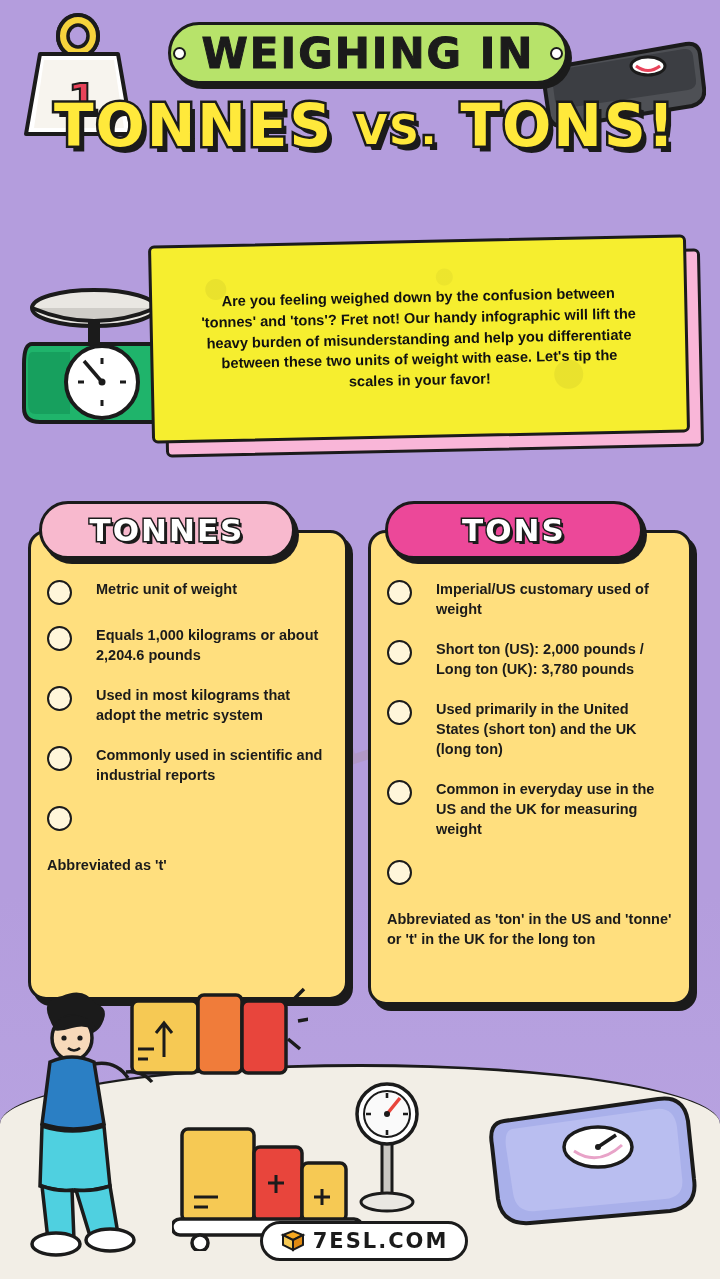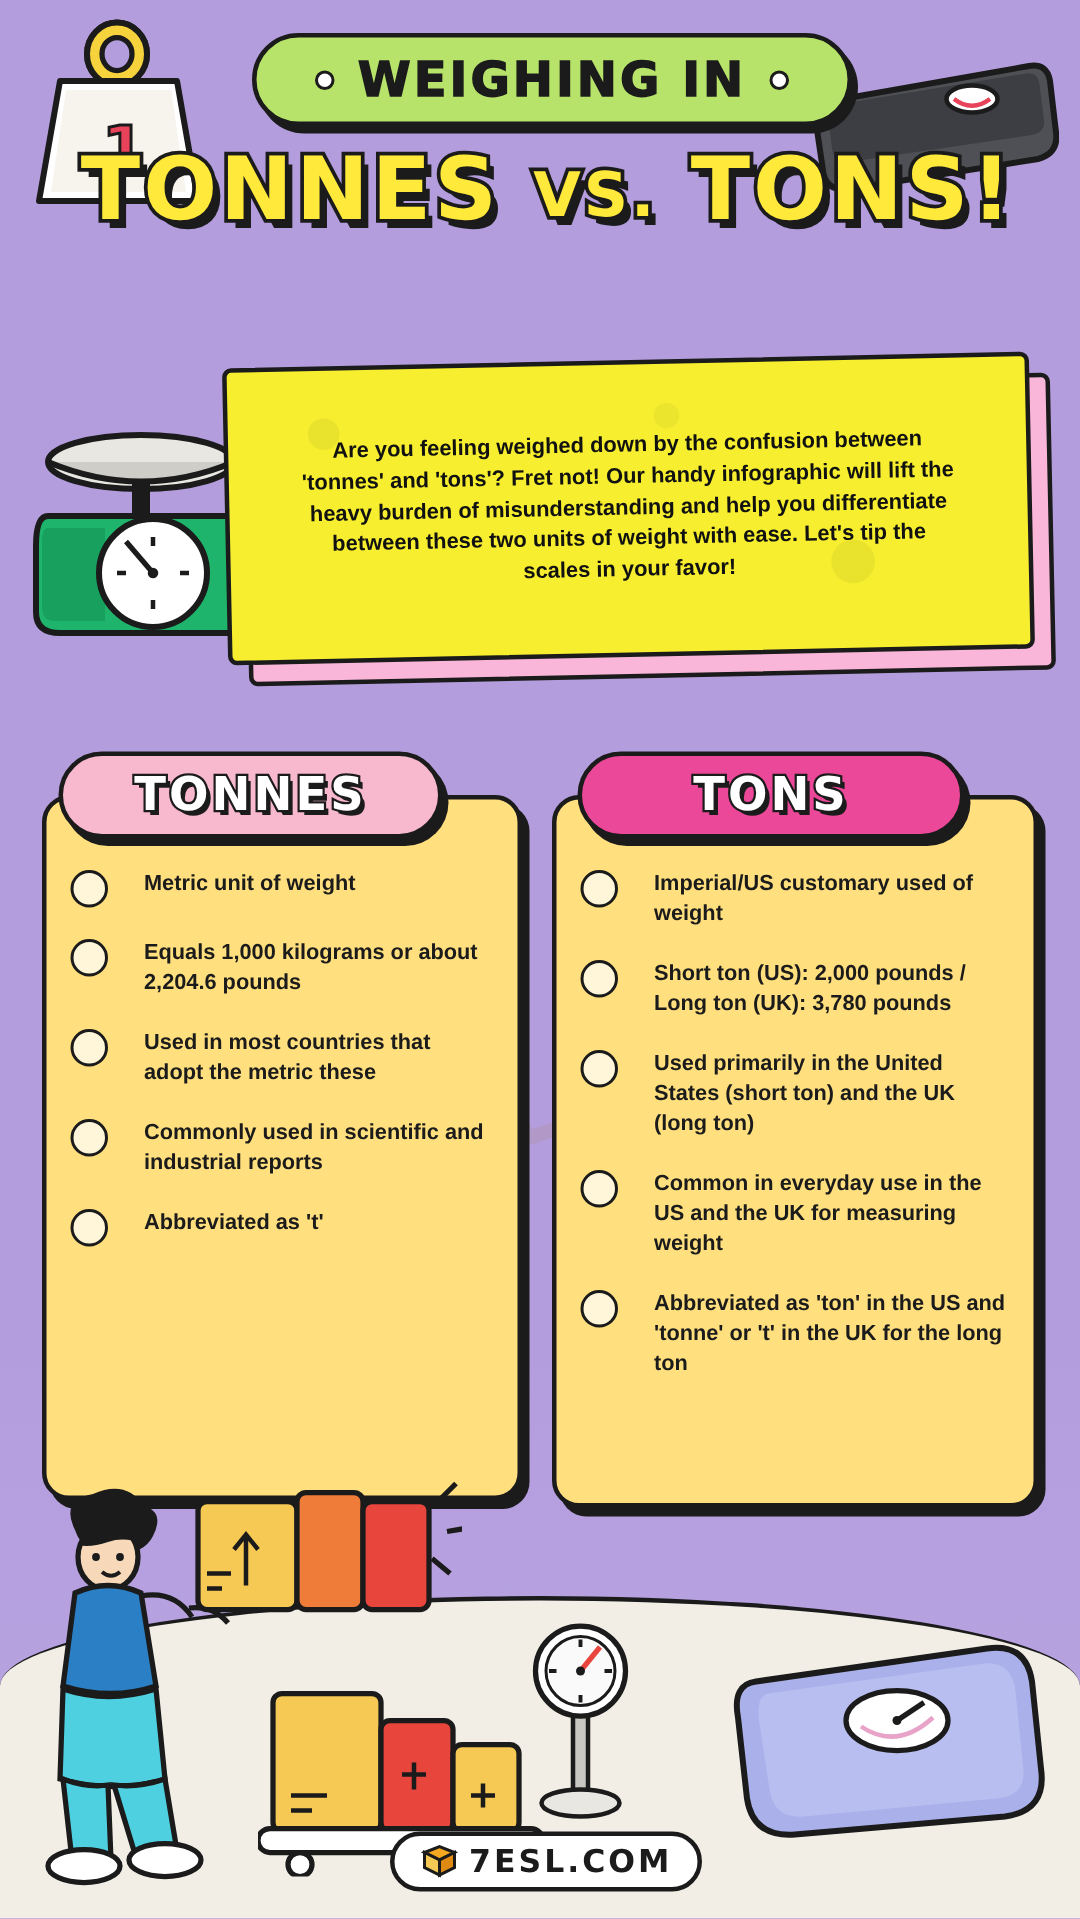--- a/index.html
+++ b/index.html
@@ -25,21 +25,21 @@
     border: 3px solid #1b1b1b;
     border-radius: 32px;
     display: flex; align-items: center; justify-content: center;
     box-shadow: 4px 5px 0 #1b1b1b;
   }
   .title-pill .dot {
     width: 13px; height: 13px; border-radius: 50%;
     background: #ffffff; border: 2.5px solid #1b1b1b;
   }
   .title-pill .ttxt {
-    font-size: 32px; font-weight: 800; letter-spacing: 2px;
+    font-size: 42px; font-weight: 800; letter-spacing: 2px;
     color: #1b1b1b; margin: 0 16px;
     font-family: "DejaVu Sans", sans-serif;
     -webkit-text-stroke: 1px #1b1b1b;
   }
   .main-title {
     position: absolute; left: 50px; top: 92px; width: 630px;
     text-align: center;
     font-family: "DejaVu Sans", sans-serif;
     font-size: 58px; font-weight: 800; letter-spacing: 2px;
     color: #ffe93b;
@@ -118,21 +118,21 @@
     -webkit-text-stroke: 3px #1b1b1b;
     paint-order: stroke fill;
     text-shadow: 3px 3px 0 #1b1b1b;
   }
 
   .bullets { list-style: none; }
   .bullet {
     display: flex; align-items: flex-start; gap: 24px;
     margin-bottom: 20px;
   }
-  .bullet:last-child { margin-bottom: 0; }
+  .bullet:last-child { margin-bottom: 0; flex-direction: column; }
   .bullet .mark {
     flex: 0 0 auto;
     width: 25px; height: 25px; border-radius: 50%;
     background: #fff6da; border: 2.5px solid #1b1b1b;
     margin-top: 1px;
   }
   .bullet .btxt {
     font-size: 14.5px; font-weight: 600; color: #1b1b1b; line-height: 1.38;
   }
 
@@ -233,21 +233,21 @@
         <li class="bullet">
           <span class="mark"></span>
           <span class="btxt">Metric unit of weight</span>
         </li>
         <li class="bullet">
           <span class="mark"></span>
           <span class="btxt">Equals 1,000 kilograms or about 2,204.6 pounds</span>
         </li>
         <li class="bullet">
           <span class="mark"></span>
-          <span class="btxt">Used in most countries that adopt the metric these</span>
+          <span class="btxt">Used in most kilograms that adopt the metric system</span>
         </li>
         <li class="bullet">
           <span class="mark"></span>
           <span class="btxt">Commonly used in scientific and industrial reports</span>
         </li>
         <li class="bullet">
           <span class="mark"></span>
           <span class="btxt">Abbreviated as 't'</span>
         </li>
       </ul>

